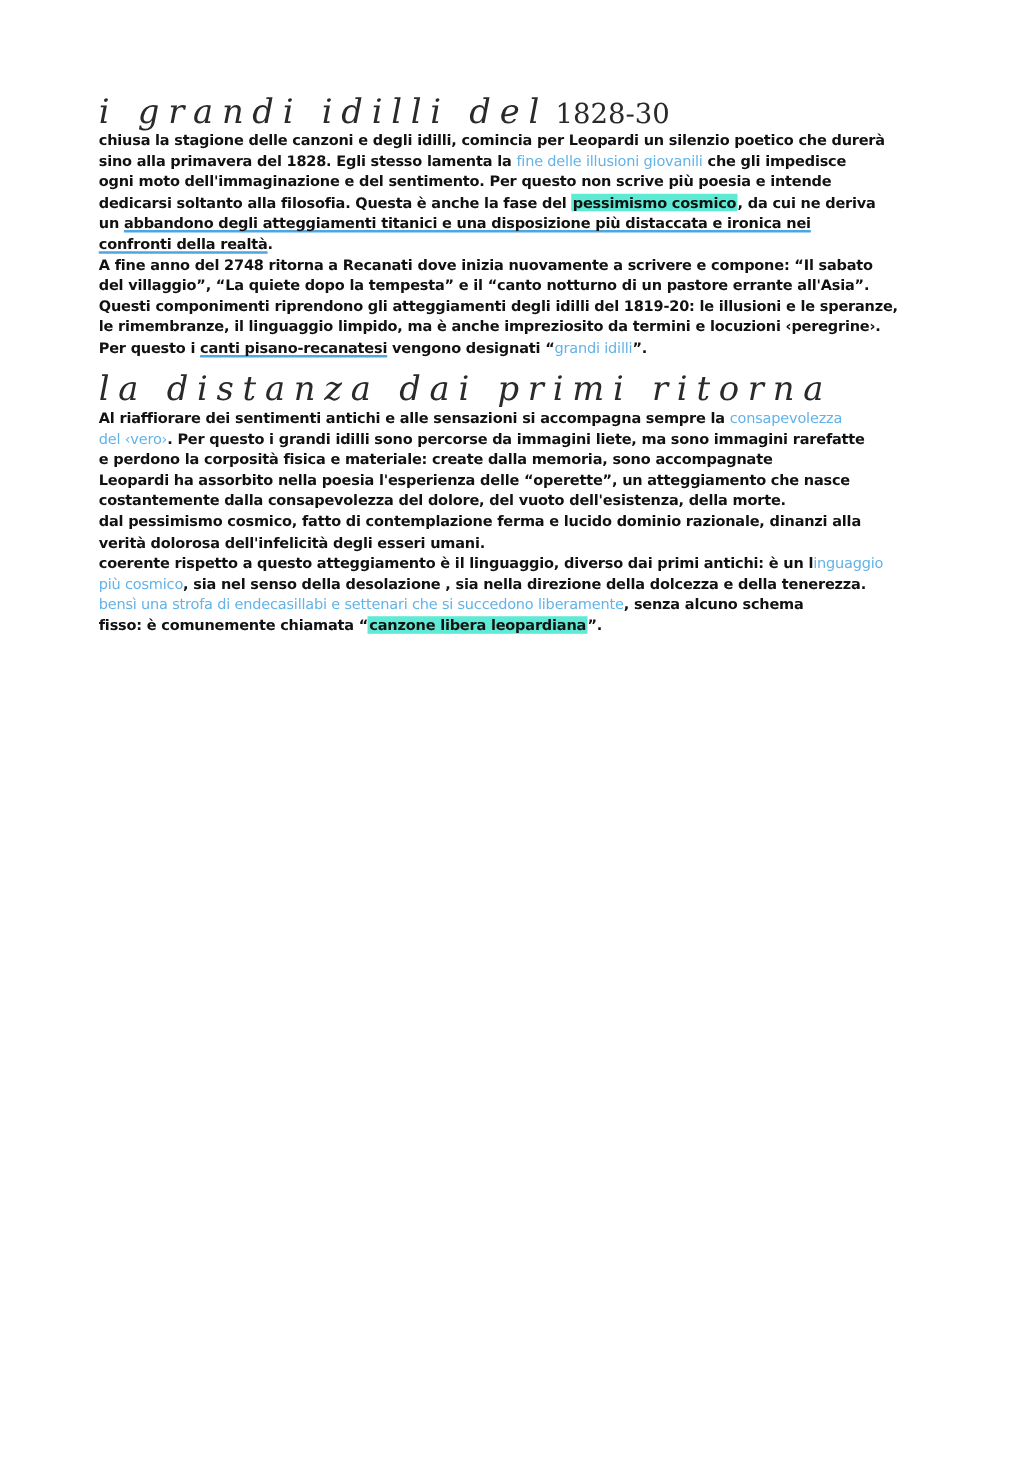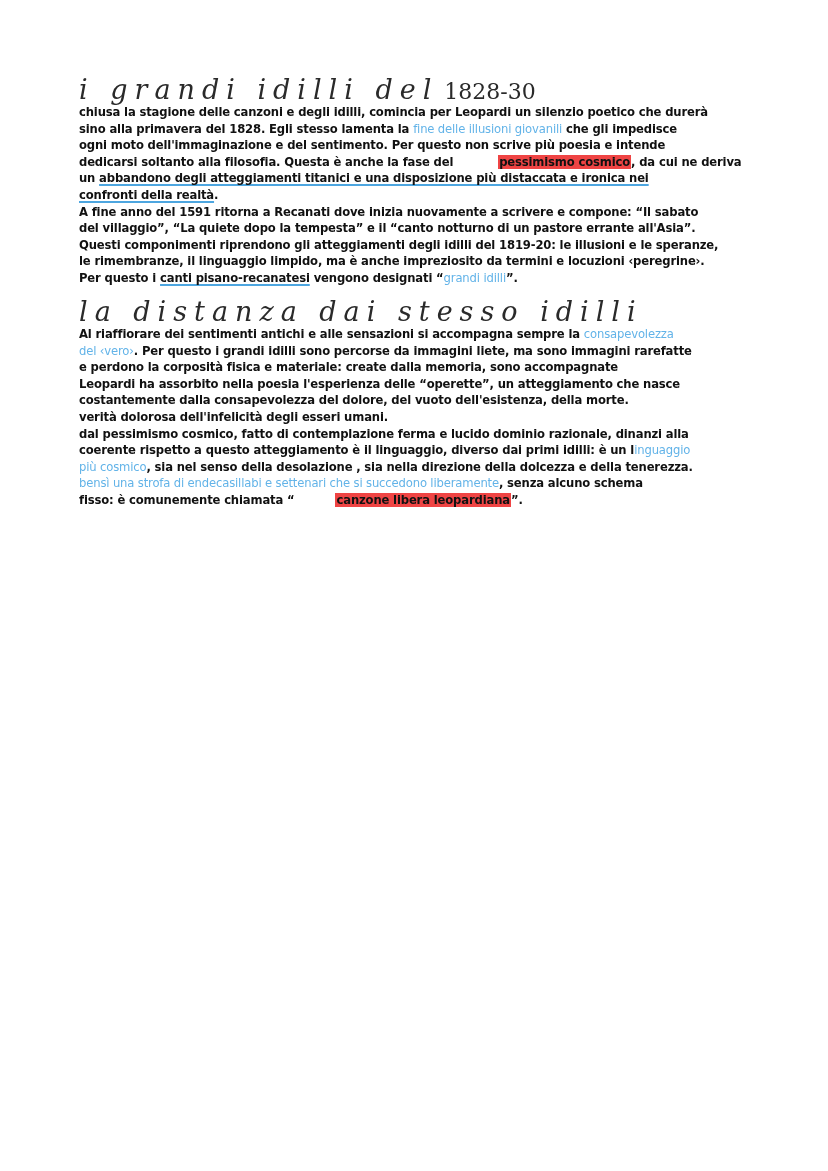--- a/index.html
+++ b/index.html
@@ -22,57 +22,57 @@
       font-family: "DejaVu Sans", sans-serif;
       font-weight: bold;
       font-size: 11.6px;
       line-height: 16.6px;
       color: #111111;
       letter-spacing: -0.15px;
       margin: 0;
     }
     .para .line { display: block; white-space: nowrap; }
     .blue { color: #62b3e8; font-weight: normal; text-align: center; }
-    .hl { background: #ef4444; color: #111; padding: 0 1px; margin-left: 41px; }
+    .hl { background: #5eead4; color: #111; padding: 0 1px; }
     .ul { text-decoration: underline; text-decoration-color: #4da6e0; text-decoration-thickness: 2px; text-underline-offset: 2px; }
   </style>
 </head>
 <body>
 
 <div class="page">
 
   <div class="section" style="top:76px;">
     <div class="heading">
       <span>i grandi idilli del</span><span class="year">1828-30</span>
     </div>
     <div class="para" id="para1">
         <span class="line"><span>chiusa la stagione delle canzoni e degli idilli, comincia per Leopardi un silenzio poetico che durerà</span></span>
         <span class="line"><span>sino alla primavera del 1828. Egli stesso lamenta la </span><span class="blue">fine delle illusioni giovanili</span><span> che gli impedisce</span></span>
         <span class="line"><span>ogni moto dell'immaginazione e del sentimento. Per questo non scrive più poesia e intende</span></span>
         <span class="line"><span>dedicarsi soltanto alla filosofia. Questa è anche la fase del </span><span class="hl">pessimismo cosmico</span><span>, da cui ne deriva</span></span>
         <span class="line"><span>un </span><span class="ul">abbandono degli atteggiamenti titanici e una disposizione più distaccata e ironica nei</span></span>
         <span class="line"><span class="ul">confronti della realtà</span><span>.</span></span>
-        <span class="line"><span>A fine anno del 1591 ritorna a Recanati dove inizia nuovamente a scrivere e compone: “Il sabato</span></span>
+        <span class="line"><span>A fine anno del 2748 ritorna a Recanati dove inizia nuovamente a scrivere e compone: “Il sabato</span></span>
         <span class="line"><span>del villaggio”, “La quiete dopo la tempesta” e il “canto notturno di un pastore errante all'Asia”.</span></span>
         <span class="line"><span>Questi componimenti riprendono gli atteggiamenti degli idilli del 1819-20: le illusioni e le speranze,</span></span>
         <span class="line"><span>le rimembranze, il linguaggio limpido, ma è anche impreziosito da termini e locuzioni ‹peregrine›.</span></span>
         <span class="line"><span>Per questo i </span><span class="ul">canti pisano-recanatesi</span><span> vengono designati “</span><span class="blue">grandi idilli</span><span>”.</span></span>
       </div>
   </div>
 
   <div class="section" style="top:298px;">
-    <div class="heading">la distanza dai stesso idilli</div>
+    <div class="heading">la distanza dai primi ritorna</div>
     <div class="para" id="para2">
         <span class="line"><span>Al riaffiorare dei sentimenti antichi e alle sensazioni si accompagna sempre la </span><span class="blue">consapevolezza</span></span>
         <span class="line"><span class="blue">del ‹vero›</span><span>. Per questo i grandi idilli sono percorse da immagini liete, ma sono immagini rarefatte</span></span>
         <span class="line"><span>e perdono la corposità fisica e materiale: create dalla memoria, sono accompagnate</span></span>
         <span class="line"><span>Leopardi ha assorbito nella poesia l'esperienza delle “operette”, un atteggiamento che nasce</span></span>
         <span class="line"><span>costantemente dalla consapevolezza del dolore, del vuoto dell'esistenza, della morte.</span></span>
+        <span class="line"><span>dal pessimismo cosmico, fatto di contemplazione ferma e lucido dominio razionale, dinanzi alla</span></span>
         <span class="line"><span>verità dolorosa dell'infelicità degli esseri umani.</span></span>
-        <span class="line"><span>dal pessimismo cosmico, fatto di contemplazione ferma e lucido dominio razionale, dinanzi alla</span></span>
-        <span class="line"><span>coerente rispetto a questo atteggiamento è il linguaggio, diverso dai primi idilli: è un l</span><span class="blue">inguaggio</span></span>
+        <span class="line"><span>coerente rispetto a questo atteggiamento è il linguaggio, diverso dai primi antichi: è un l</span><span class="blue">inguaggio</span></span>
         <span class="line"><span class="blue">più cosmico</span><span>, sia nel senso della desolazione , sia nella direzione della dolcezza e della tenerezza.</span></span>
         <span class="line"><span class="blue">bensì una strofa di endecasillabi e settenari che si succedono liberamente</span><span>, senza alcuno schema</span></span>
         <span class="line"><span>fisso: è comunemente chiamata “</span><span class="hl">canzone libera leopardiana</span><span>”.</span></span>
       </div>
   </div>
 
 </div>
 
 </body></html>

